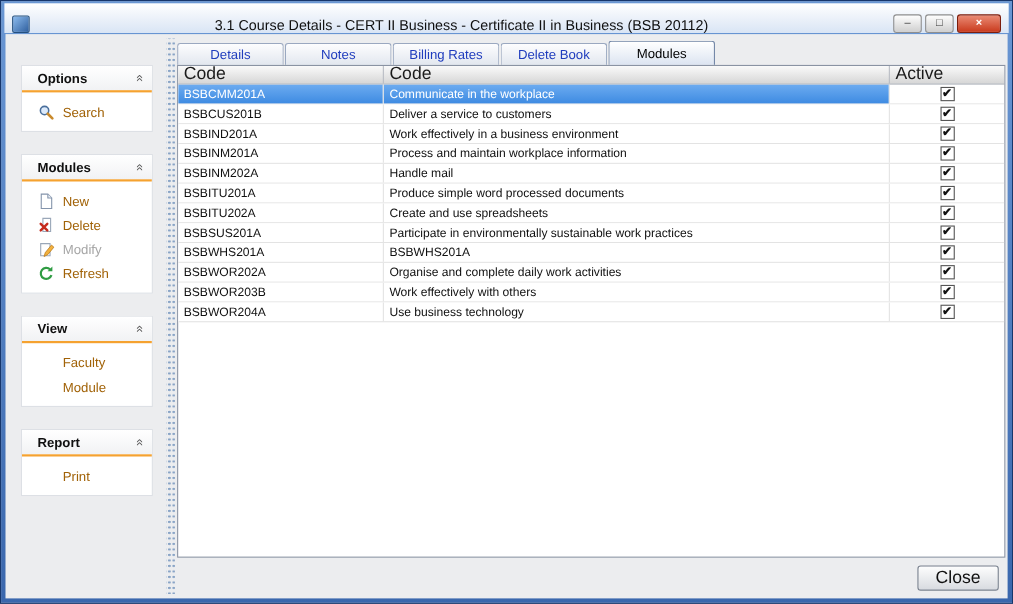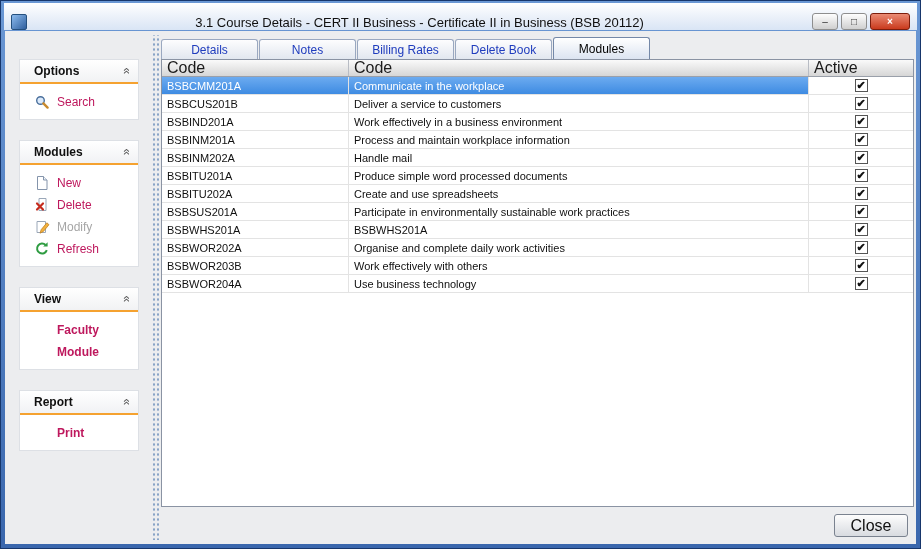--- a/index.html
+++ b/index.html
@@ -30,22 +30,22 @@
 
   
   .sidebar { position:absolute; left:14px; top:28px; width:120px; }
   .panel { background:#fff; border:1px solid #dde0e5; margin-bottom:20px; }
   .panel-header { height:24px; display:flex; align-items:center; justify-content:space-between;
     padding:0 8px 0 14px; background:linear-gradient(#ffffff,#f1f2f4);
     border-bottom:2px solid #f5a230; font-weight:bold; font-size:12px; color:#101010; }
   .chevron { color:#555; transform:rotate(-90deg); font-size:12px; font-weight:normal; }
   .panel-body { padding:7px 0 6px 0; }
   .side-item { display:flex; align-items:center; gap:7px; height:22px;
-    padding-left:14px; font-size:12px; color:#be185d; cursor:default; }
-  .side-item.no-icon { padding-left:37px;font-weight:bold; }
+    padding-left:14px; font-size:12px; color:#a16207; cursor:default; }
+  .side-item.no-icon { padding-left:37px; }
   .side-item.disabled { color:#a6a6a6; }
   .side-item .icon { width:16px; height:16px; flex:0 0 16px; }
   .side-item .icon svg { width:16px; height:16px; display:block; }
 
   
   .splitter { position:absolute; left:146px; top:4px; bottom:4px; width:8px;
     background-image:radial-gradient(circle,#89a4c6 1px,transparent 1.3px);
     background-size:4px 5px; background-repeat:repeat; background-position:1px 2px; }
 
   

